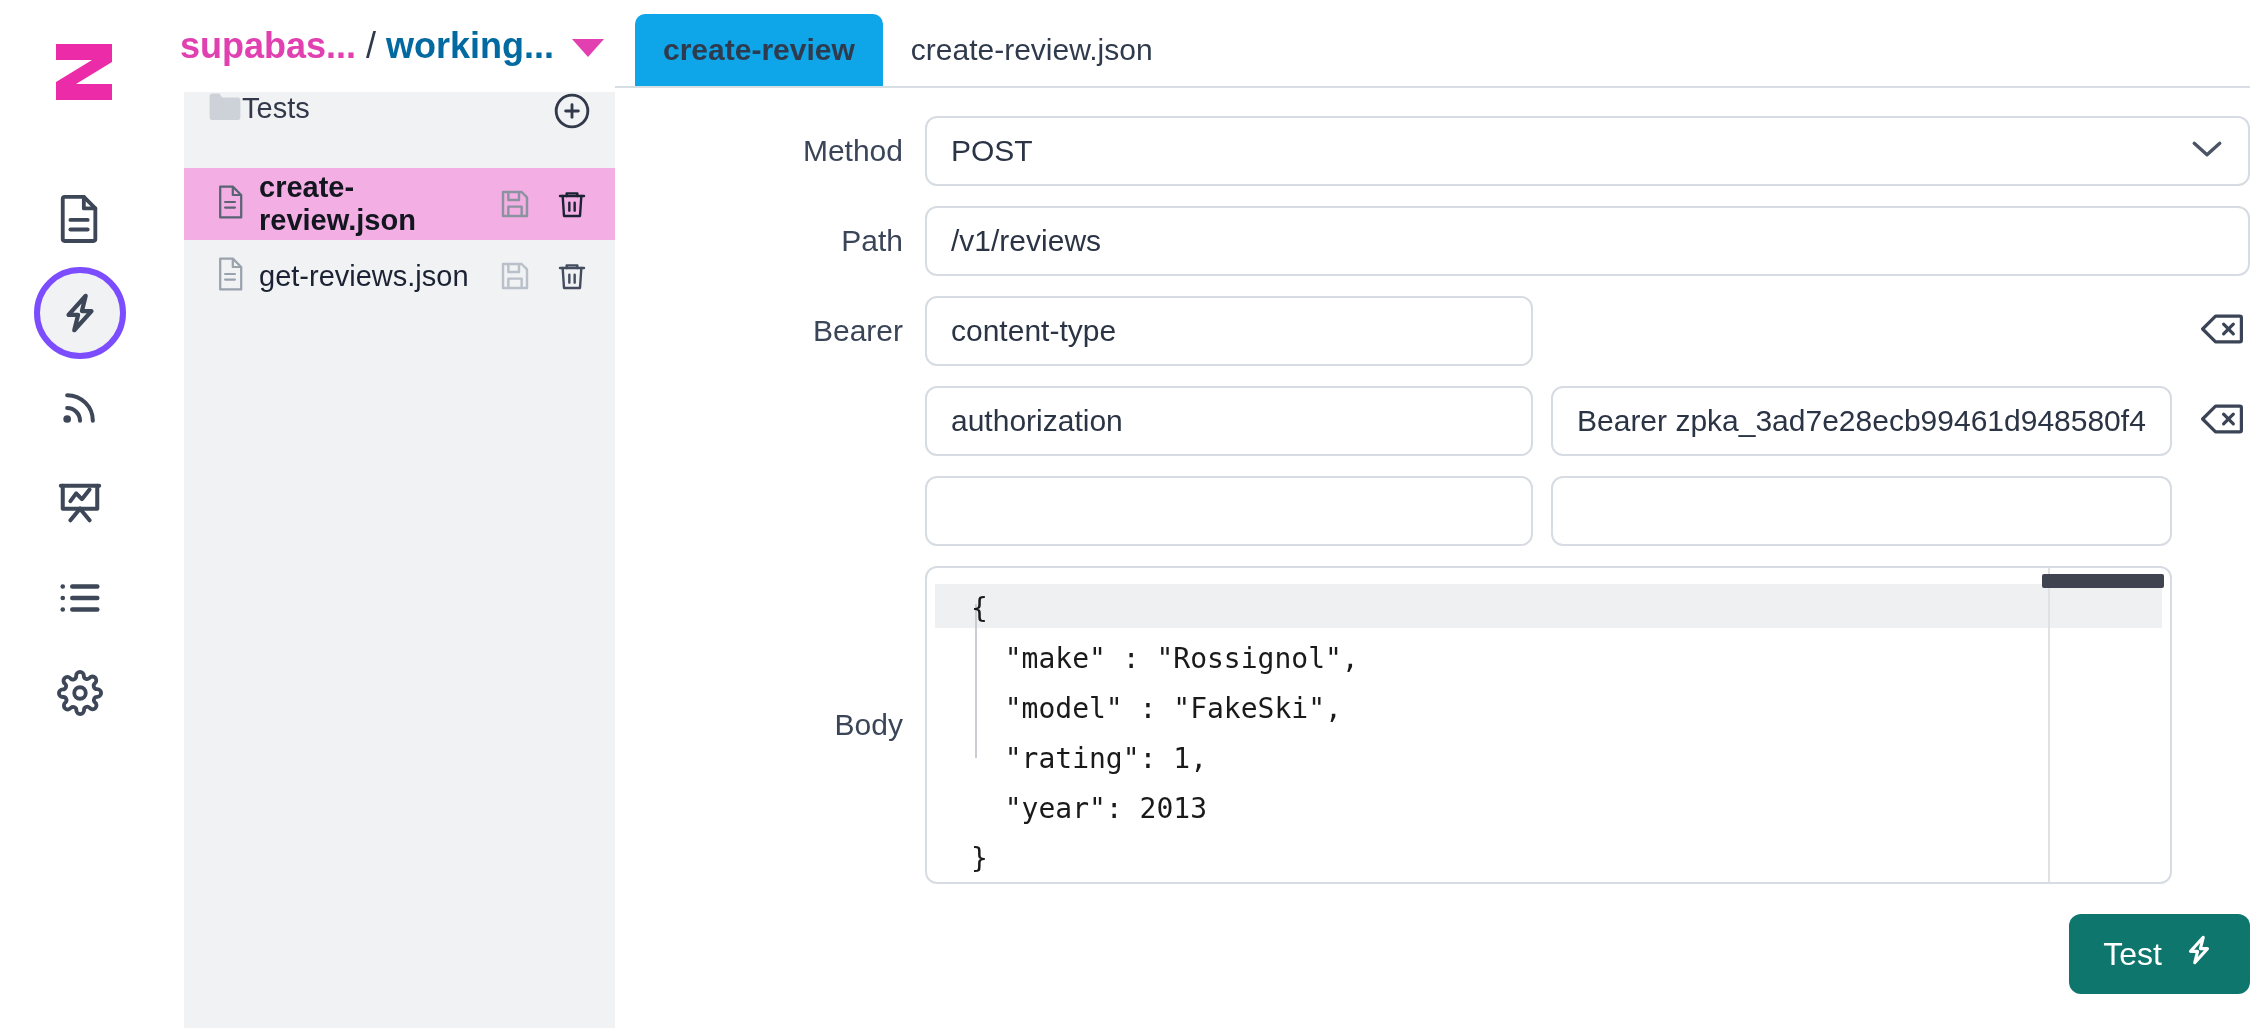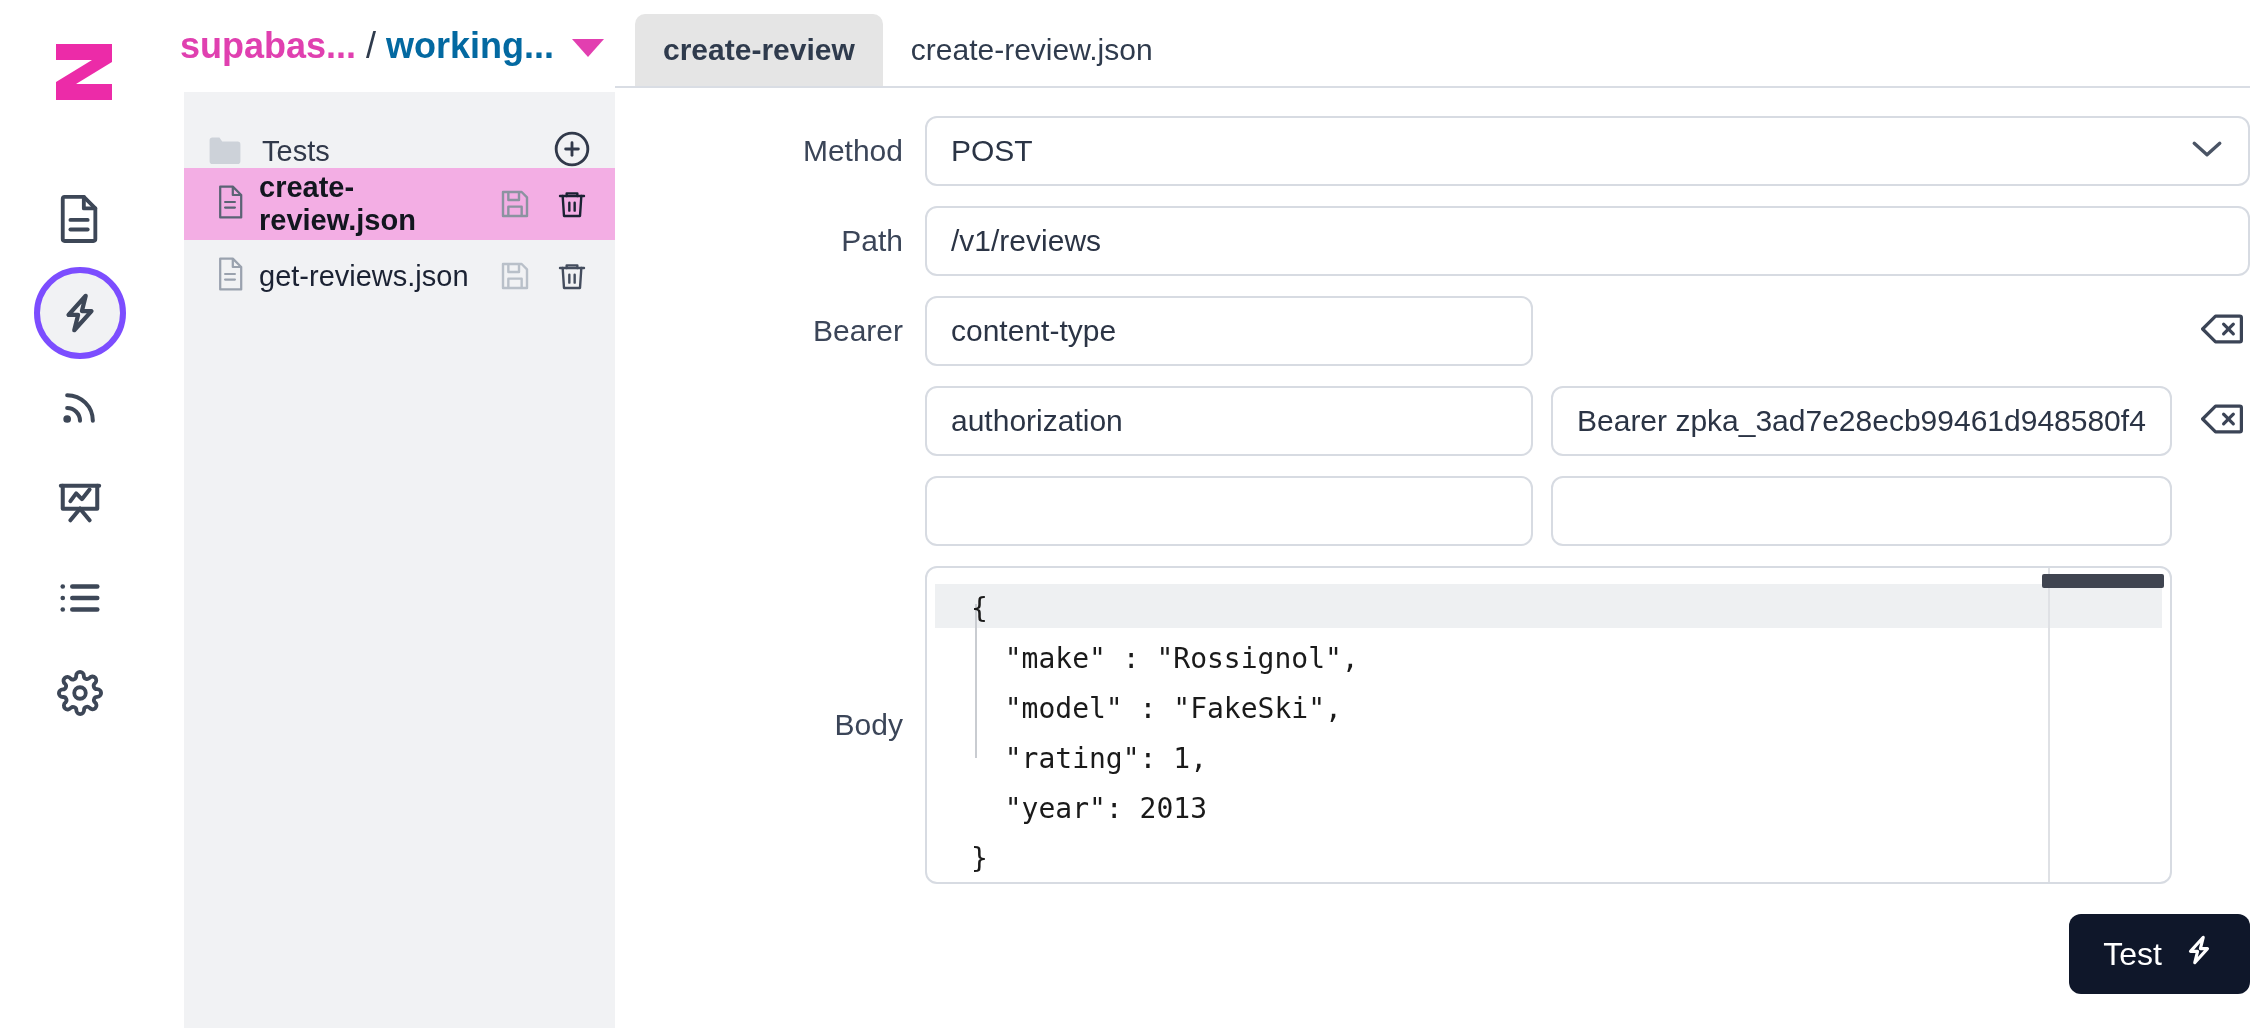--- a/index.html
+++ b/index.html
@@ -68,23 +68,23 @@
     border-top: 18px solid #e23fb0;
     margin-left: 8px; margin-top: 4px;
   }
   .tree-body {
     position: absolute; left: 24px; top: 92px;
     width: 431px; bottom: 0;
     background: #f1f2f4;
   }
   .folder-row {
     height: 76px;
-    display: flex; align-items: flex-end;
+    display: flex; align-items: flex-start;
     padding: 0 22px 0 24px;
-    gap: 20px;
+    gap: 0;
     cursor: pointer;
   }
   .folder-name { font-size: 29px; color: #31394a; font-weight: 400; }
   .folder-spacer { flex: 1; }
   .file-row {
     height: 72px;
     display: flex; align-items: center;
     padding: 0 22px 0 32px;
     gap: 15px;
     cursor: pointer;
@@ -109,21 +109,21 @@
   .tab {
     height: 72px;
     display: flex; align-items: center;
     padding: 0 28px;
     font-size: 30px;
     color: #2f3b4d;
     cursor: pointer;
     border-radius: 10px 10px 0 0;
   }
   .tab.active {
-    background: #e5e5e5;
+    background: #0ea5e9;
     font-weight: 600;
   }
 
   .form {
     position: relative;
     padding: 28px 0 0 0;
   }
   .frow {
     display: flex;
     align-items: center;
@@ -219,21 +219,21 @@
     white-space: pre;
     z-index: 2;
   }
 
   .footer {
     position: absolute; right: 28px; bottom: 34px;
   }
   .test-btn {
     height: 80px;
     min-width: 176px;
-    background: #0f172a;
+    background: #0f766e;
     border-radius: 12px;
     color: #ffffff;
     font-size: 32px;
     display: flex; align-items: center; justify-content: center;
     gap: 20px;
     padding: 0 34px;
     cursor: pointer;
     border: none;
     font-family: "Liberation Sans", sans-serif;
   }

